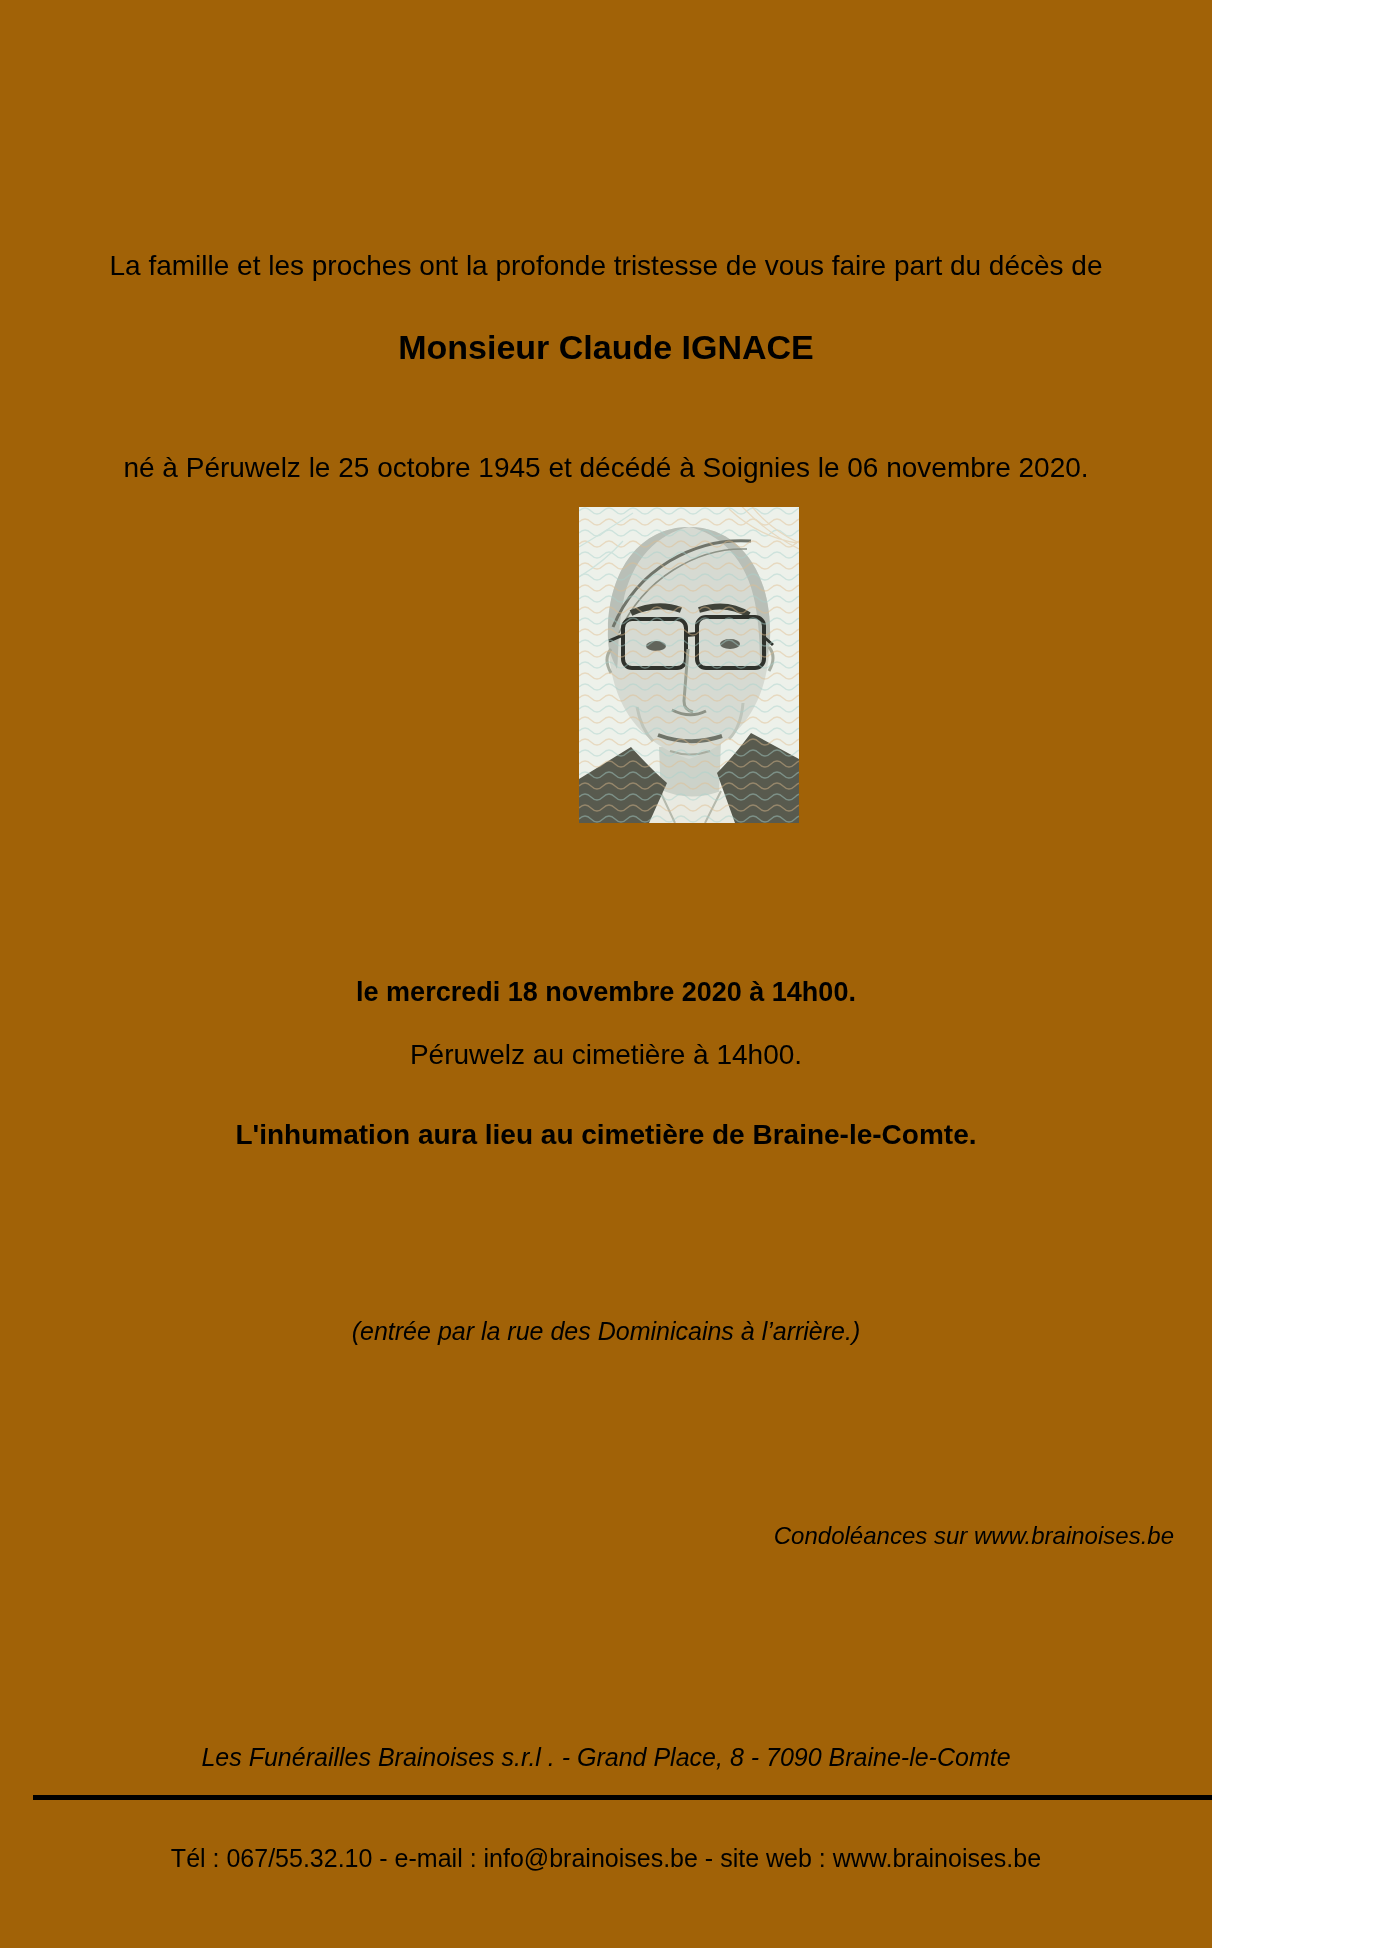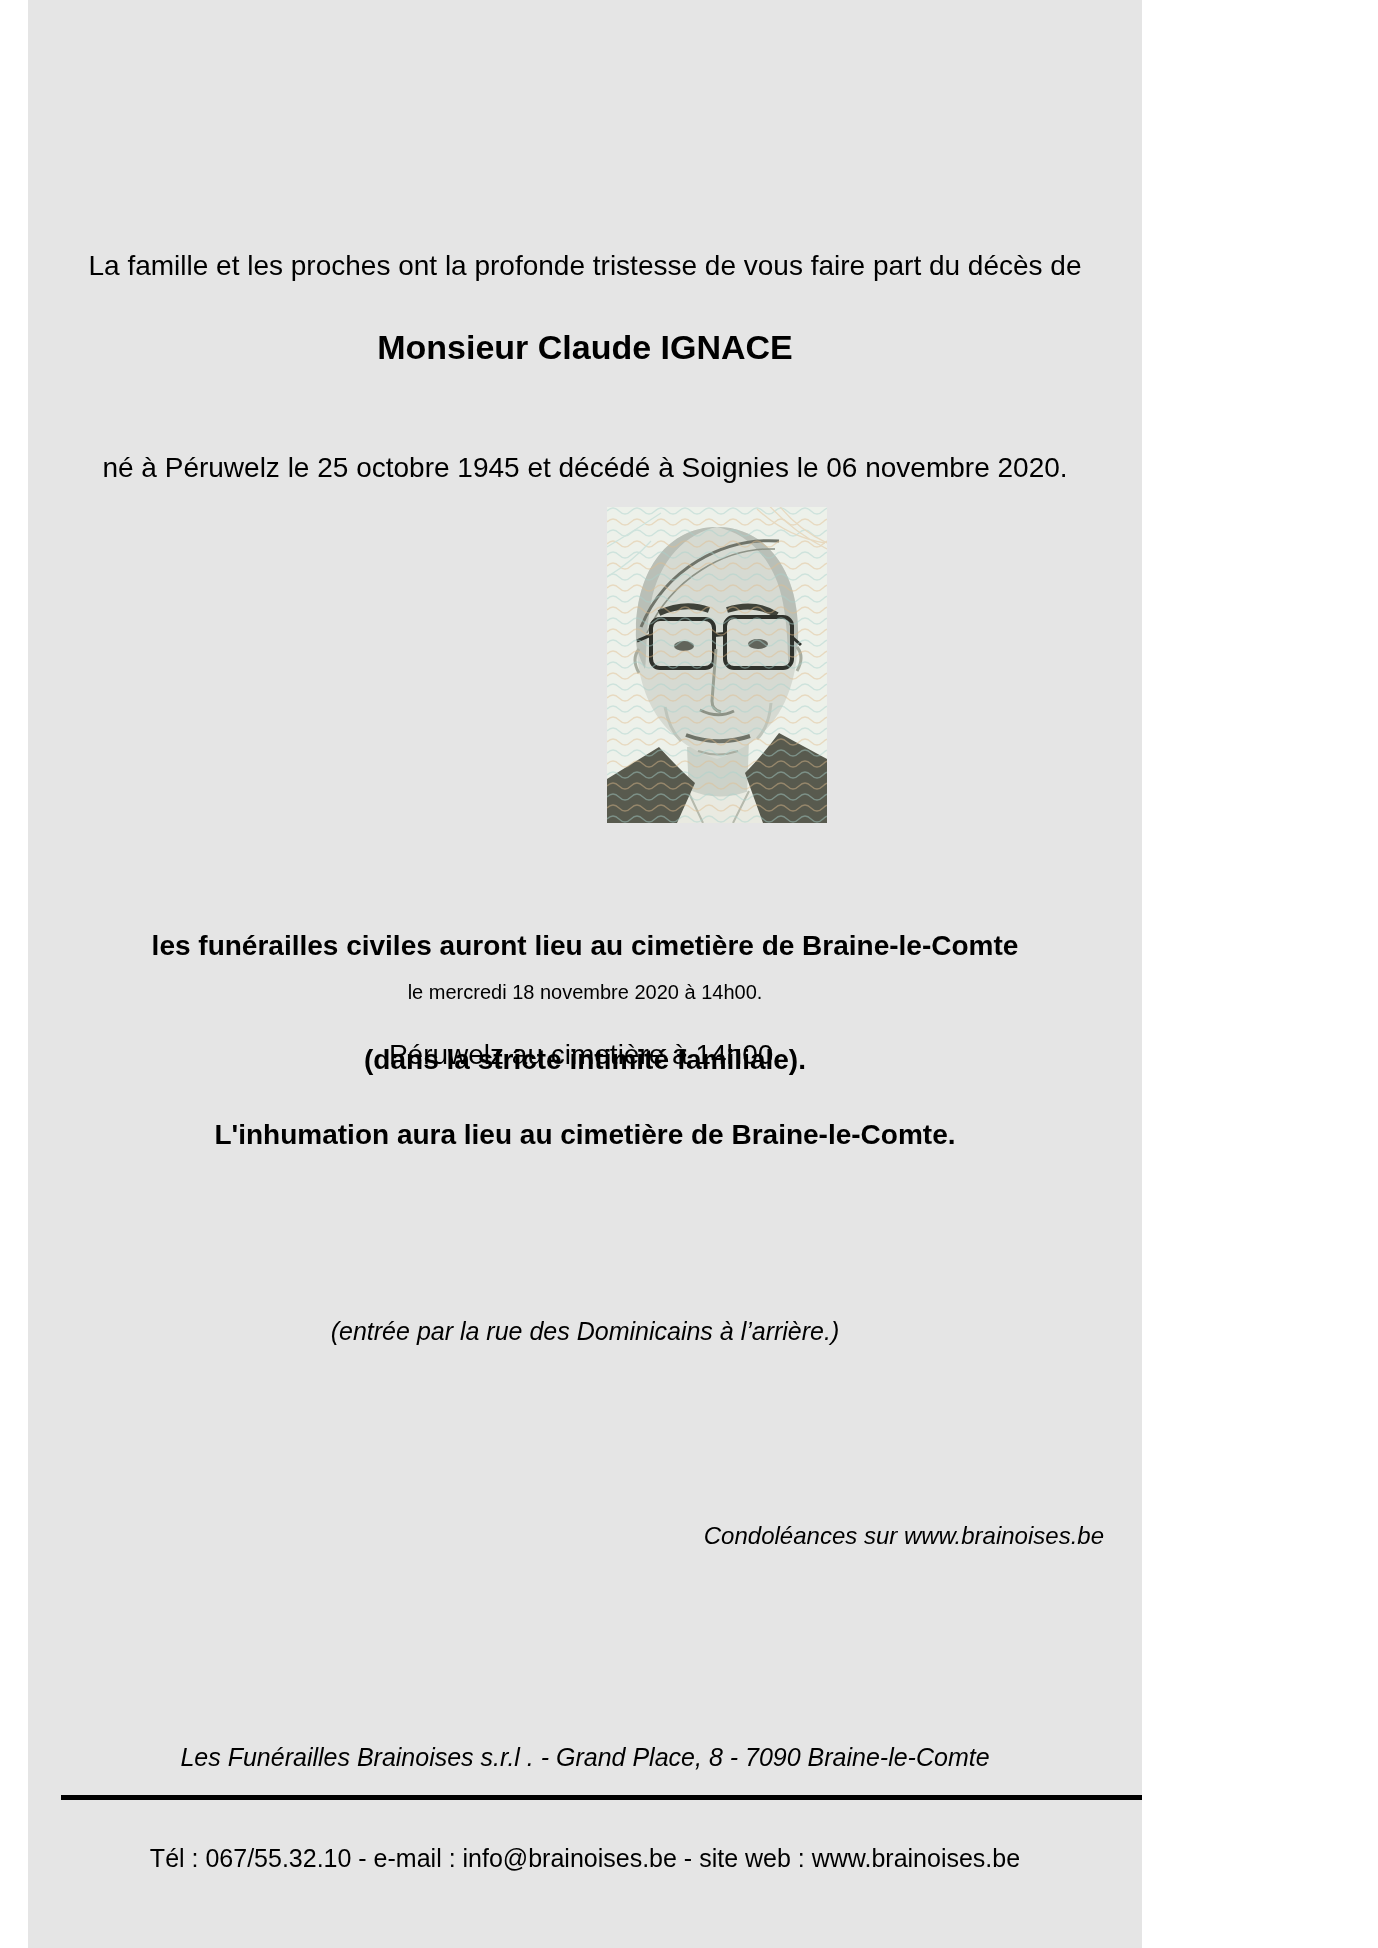--- a/index.html
+++ b/index.html
@@ -1,34 +1,33 @@
 <!DOCTYPE html>
 <html><head>
 <meta charset="utf-8">
 <style>
   html,body{margin:0;padding:0;background:#fff;}
   .page{
     position:relative;
-    width:1114px;height:1948px;
-    background:#e5e5e5;
+    width:1212px;height:1948px;
+    background:#a16207;
     font-family:"Liberation Sans", sans-serif;
     color:#000;
     overflow:hidden;
-    margin-left:28px;
   }
   .tblock{
     position:absolute;left:33px;right:33px;
     text-align:center;
     white-space:pre-wrap;
   }
   .intro        {top:248px;font-size:28px;line-height:36px;}
   .name         {top:326px;font-size:34px;line-height:42px;font-weight:bold;}
   .life-dates   {top:450px;font-size:28px;line-height:36px;}
   .ceremony     {top:851px;font-size:28px;line-height:38px;font-weight:bold;}
-  .ceremony-date{top:974px;font-size:20px;line-height:36px;font-weight:normal;}
+  .ceremony-date{top:974px;font-size:27px;line-height:36px;font-weight:bold;}
   .meeting      {top:1037px;font-size:28px;line-height:36px;}
   .burial       {top:1117px;font-size:28px;line-height:36px;font-weight:bold;}
   .entrance     {top:1315px;font-size:25px;line-height:33px;font-style:italic;}
   .notice       {top:1386px;font-size:29px;line-height:38px;font-style:italic;}
   .condolences  {top:1520px;right:38px;left:33px;text-align:right;font-size:24px;line-height:32px;font-style:italic;}
   .photo-frame{
     position:absolute;left:579px;top:507px;width:220px;height:316px;
   }
   .photo-frame svg{display:block;width:220px;height:316px;}
   .footer-rule{
@@ -123,24 +122,20 @@
         <use href="#wv" y="231" stroke="#e0bd8e"></use>
         <use href="#wv" y="253" stroke="#e0bd8e"></use>
         <use href="#wv" y="275" stroke="#e0bd8e"></use>
         <use href="#wv" y="297" stroke="#e0bd8e"></use>
         <path d="M150 2 q30 28 68 34 M158 -6 q26 30 62 48 M170 -4 q20 26 50 40" stroke="#e0bd8e" fill="none" stroke-width="1.3"></path>
         <path d="M0 40 q30 -18 54 -34 M0 70 q26 -16 44 -36" stroke="#a9d2cc" fill="none" stroke-width="1.3"></path>
       </g>
     </svg>
   </div>
 
-  <div class="tblock ceremony">
-    <div>les funérailles civiles auront lieu au cimetière de Braine-le-Comte</div>
-    <div>(dans la stricte intimité familiale).</div>
-  </div>
 
   <div class="tblock ceremony-date">le mercredi 18 novembre 2020 à 14h00.</div>
 
   <div class="tblock meeting">Péruwelz au cimetière à 14h00.</div>
 
   <div class="tblock entrance">(entrée par la rue des Dominicains à l’arrière.)</div>
 
   <div class="tblock burial">L'inhumation aura lieu au cimetière de Braine-le-Comte.</div>
 
 

